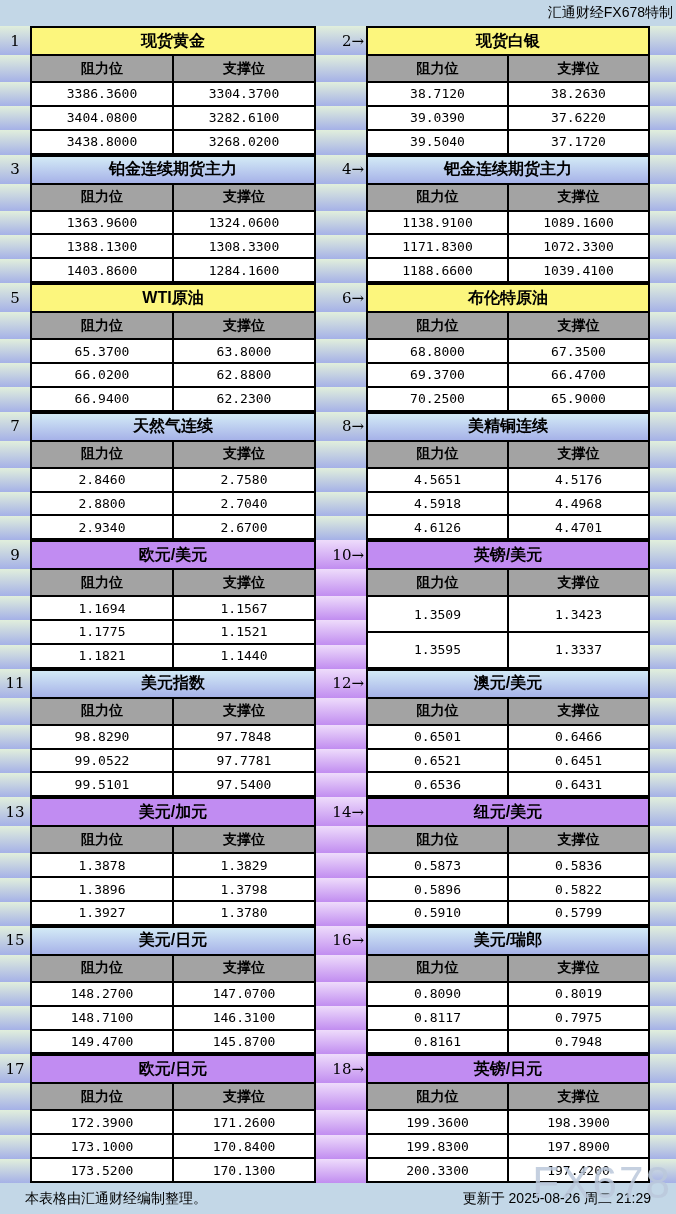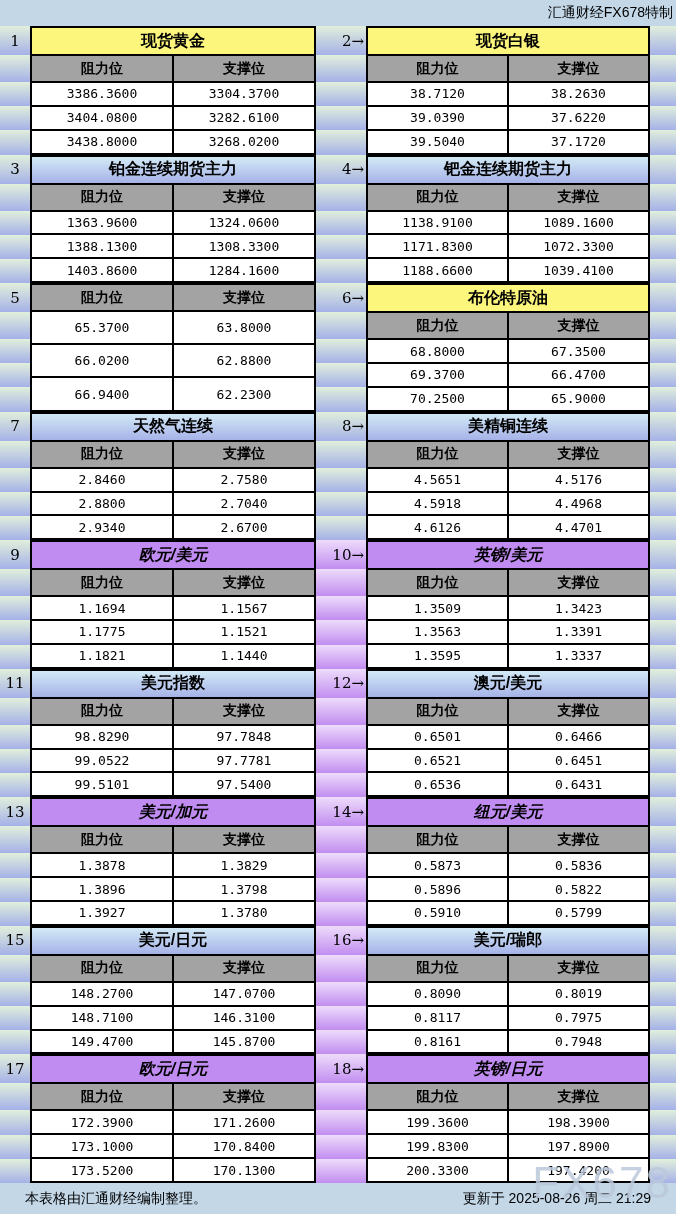--- a/index.html
+++ b/index.html
@@ -29,21 +29,21 @@
   table.blk{
     width:100%;height:100%;border-collapse:collapse;table-layout:fixed;
     background:#fff;
   }
   table.blk td{border:2px solid #000;text-align:center;vertical-align:middle;padding:0;}
   td.title{height:26px;font-weight:bold;font-size:16px;}
   td.hdr{height:25px;font-weight:bold;font-size:14px;background:#a3a3a3;}
   td.val{background:#fff;font-family:"DejaVu Sans Mono",monospace;font-size:13px;}
   .theme-yellow{background:#fcf67d;}
   .theme-blue{background:linear-gradient(180deg,#d3eaf6 0%,#a6b2e8 100%);}
-  .theme-purple{background:#c18cf2;font-style:italic;}
+  .theme-purple{background:#c18cf2;}
   .bottombar{
     position:absolute;left:0;bottom:0;width:676px;height:31px;
     display:flex;align-items:center;justify-content:space-between;
     padding:0 25px;box-sizing:border-box;font-size:14px;
   }
   .watermark{
     position:absolute;right:4px;bottom:6px;z-index:4;pointer-events:none;
     font-size:44px;font-weight:normal;letter-spacing:2px;
     color:rgba(187,200,219,0.85);
   }
@@ -193,20 +193,23 @@
     <div class="edgecol">
       <div class="ec t">5</div>
       <div class="ec h"></div>
       <div class="ec v"></div>
       <div class="ec v"></div>
       <div class="ec v"></div>
     </div>
     <table class="blk">
       <tbody>
         <tr>
+          <td colspan="2" class="title theme-yellow">WTI原油</td>
+        </tr>
+        <tr>
           <td class="hdr">阻力位</td>
           <td class="hdr">支撑位</td>
         </tr>
         <tr>
           <td class="val">65.3700</td>
           <td class="val">63.8000</td>
         </tr>
         <tr>
           <td class="val">66.0200</td>
           <td class="val">62.8800</td>
@@ -363,24 +366,20 @@
         <tr>
           <td colspan="2" class="title theme-purple">英镑/美元</td>
         </tr>
         <tr>
           <td class="hdr">阻力位</td>
           <td class="hdr">支撑位</td>
         </tr>
         <tr>
           <td class="val">1.3509</td>
           <td class="val">1.3423</td>
-        </tr>
-        <tr>
-          <td class="val">1.3563</td>
-          <td class="val">1.3391</td>
         </tr>
         <tr>
           <td class="val">1.3595</td>
           <td class="val">1.3337</td>
         </tr>
       </tbody>
     </table>
     <div class="edgecol">
       <div class="ec t"></div>
       <div class="ec h"></div>

